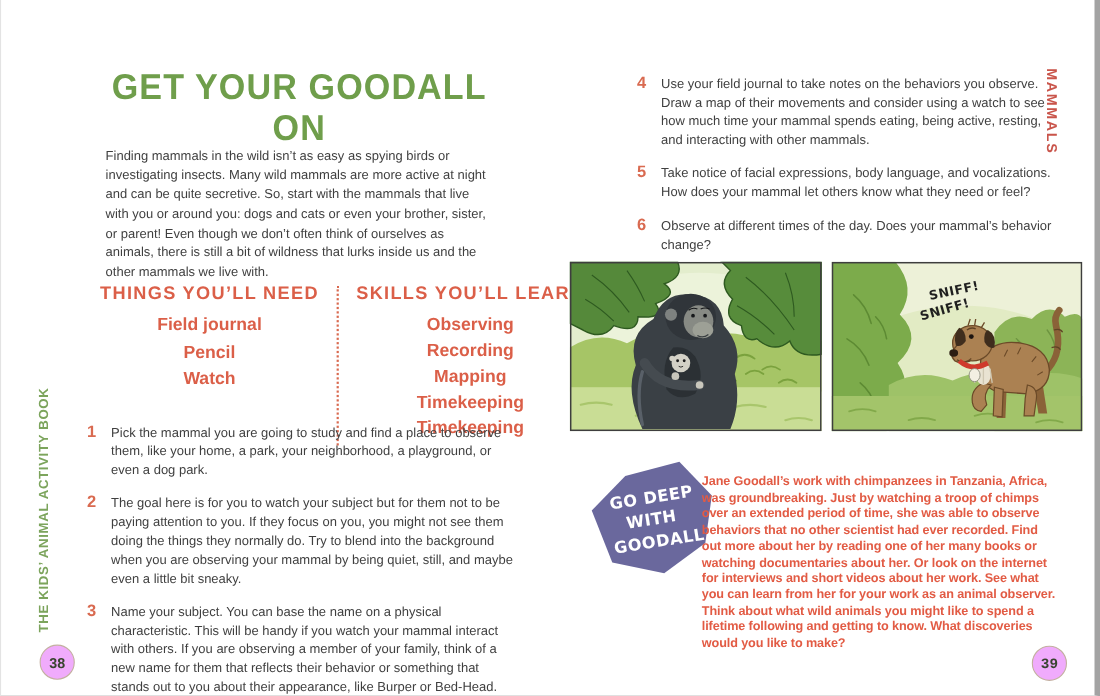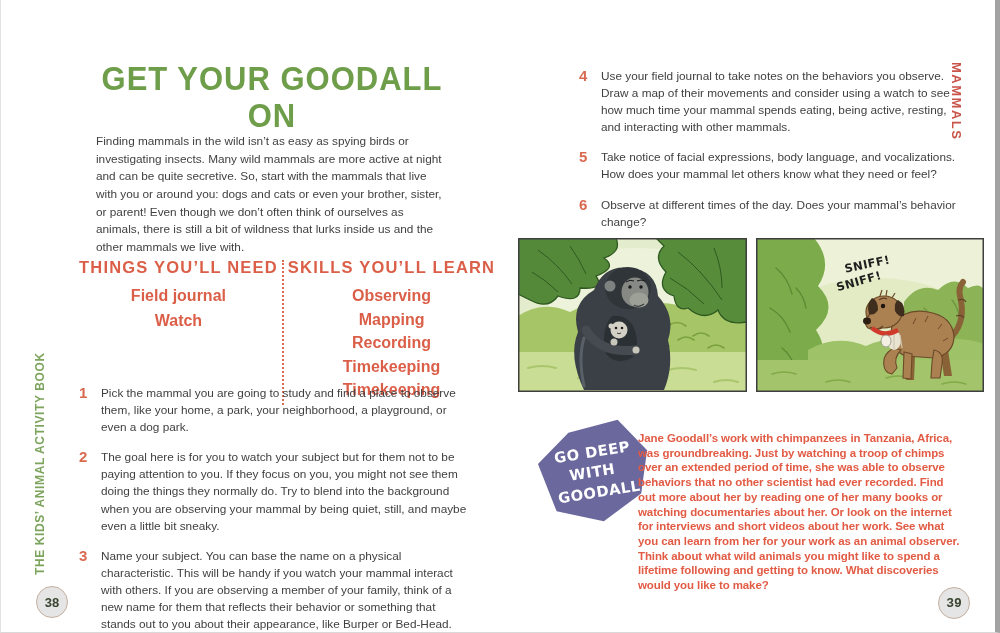--- a/index.html
+++ b/index.html
@@ -11,21 +11,21 @@
   .title{
     position:absolute; left:78px; top:62px; width:386px; margin:0;
     text-align:center; color:#6f9e4b; font-size:31px; font-weight:700; letter-spacing:1px;
     transform:scaleY(1.05);
   }
   .intro{position:absolute; left:78px; top:116px; width:388px; font-size:11.8px; line-height:1.5;}
   .intro p{margin:17px;}
   .intro .indent{text-indent:38px;}
   .cols{position:absolute; left:78px; top:258px; width:388px; display:flex; align-items:stretch;}
   .col{flex:1; text-align:center;}
-  .col h2{margin:0 0 10px; color:#db5f48; font-size:16.5px; font-weight:700; letter-spacing:1.2px; white-space:nowrap;}
+  .col h2{margin:0 12px 10px; color:#db5f48; font-size:16.5px; font-weight:700; letter-spacing:1.2px; white-space:nowrap;}
   .col .item{color:#db5f48; font-size:16px; font-weight:700; margin:6px 0; line-height:1.1;}
   .needs .item{margin:7px 0;}
   .divider{border-left:2px dotted #d96a50; margin:2px 4px 0 4px;}
   .steps{position:absolute;}
   .steps-left{left:78px; top:385px; width:394px;}
   .steps-right{left:578px; top:68px; width:386px;}
   .step{display:flex; margin-bottom:13px;}
   .step-num{flex:none; width:22px; color:#d96a50; font-size:15px; font-weight:700; line-height:1.1;}
   .step-text{font-size:11.8px; line-height:1.45;}
   .panel{position:absolute; top:238px;}
@@ -43,48 +43,49 @@
     color:#7ca45c; font-size:12px; font-weight:700; letter-spacing:0.6px; white-space:nowrap;
   }
   .vert-right{
     position:absolute; left:963px; top:62px; width:100px;
     transform:rotate(90deg); transform-origin:0 0;
     color:#c9544a; font-size:13px; font-weight:700; letter-spacing:1.5px; white-space:nowrap;
   }
   .page-num{
     position:absolute; width:30px; height:30px; border:1px solid #c3b0a0; border-radius:50%;
     display:flex; align-items:center; justify-content:center;
-    font-size:13px; font-weight:700; color:#38442f; background:#e5e5e5;
+    font-size:13px; font-weight:700; color:#38442f; background:#f0abfc;
   }
   .page-num.left{left:35px; top:586px;}
   .page-num.right{left:937px; top:587px;font-family:Liberation Mono, monospace;}
 </style>
 </head>
 <body>
 
 <div class="spread">
 
   <h1 class="title">GET YOUR GOODALL ON</h1>
 
   <div class="intro">
     <p>Finding mammals in the wild isn’t as easy as spying birds or investigating insects. Many wild mammals are more active at night and can be quite secretive. So, start with the mammals that live with you or around you: dogs and cats or even your brother, sister, or parent! Even though we don’t often think of ourselves as animals, there is still a bit of wildness that lurks inside us and the other mammals we live with.</p>
   </div>
 
   <div class="cols">
     <div class="col needs">
       <h2>THINGS YOU’LL NEED</h2>
       <div class="item">Field journal</div>
+      <div class="item">Pencil</div>
       <div class="item">Watch</div>
     </div>
     <div class="divider"></div>
     <div class="col skills">
       <h2>SKILLS YOU’LL LEARN</h2>
       <div class="item">Observing</div>
+      <div class="item">Recording</div>
       <div class="item">Mapping</div>
-      <div class="item">Recording</div>
       <div class="item">Timekeeping</div>
       <div class="item">Timekeeping</div>
     </div>
   </div>
 
   <div class="steps steps-left">
     <div class="step">
       <div class="step-num">1</div>
       <div class="step-text">Pick the mammal you are going to study and find a place to observe them, like your home, a park, your neighborhood, a playground, or even a dog park.</div>
     </div>

